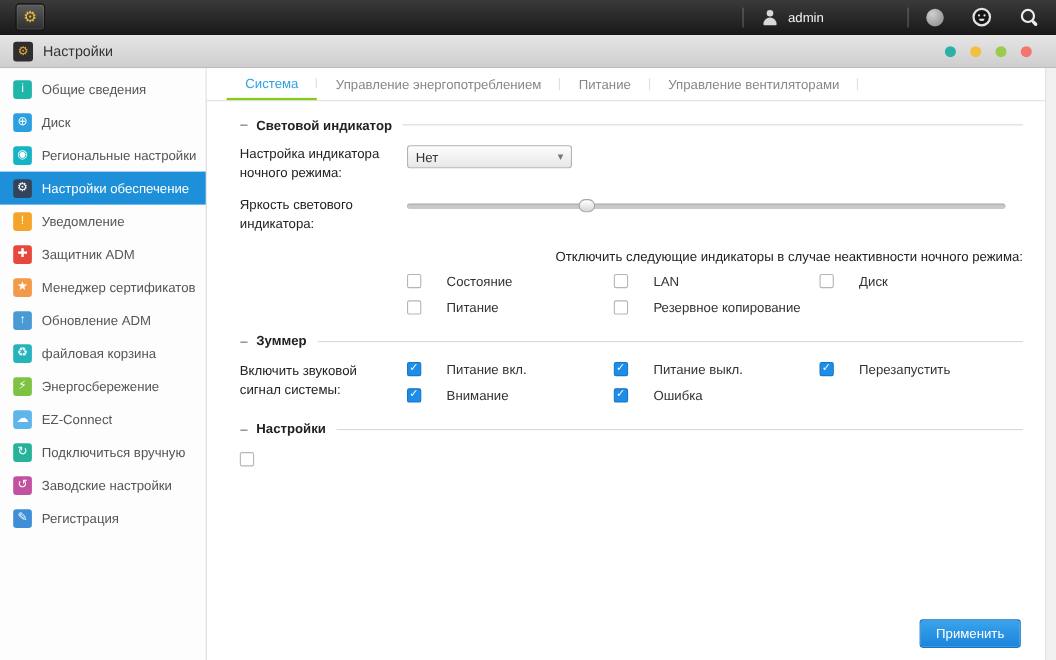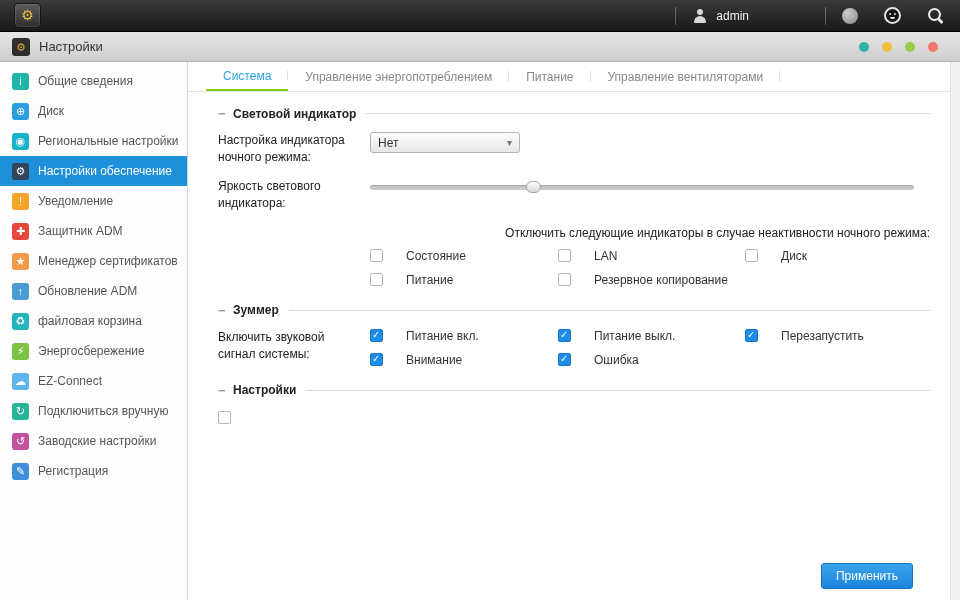--- a/index.html
+++ b/index.html
@@ -73,21 +73,21 @@
   .cb-grid { display: grid; grid-template-columns: 188px 187px 1fr; row-gap: 10px; margin-left: 152px; margin-top: 9px; }
   .cb-grid.inrow { margin-left: 0; margin-top: 0; flex: 1; }
   .cb { display: flex; align-items: center; gap: 23px; font-size: 12px; color: #333; cursor: default; }
   .box { width: 13px; height: 13px; border: 1px solid #b5b5b5; border-radius: 2px; background: #fff; flex: 0 0 13px; position: relative; }
   .box.checked { background: #1d8de8; border-color: #1877c6; }
   .ck { display: none; color: #fff; font-size: 10px; font-weight: bold; font-style: normal; position: absolute; top: -1px; left: 1px; }
   .box.checked .ck { display: block; }
 
   .settings-opts .cb { margin-top: 13px; }
 
-  .apply-btn { position: absolute; right: 47px; bottom: 11px; background: linear-gradient(#3aa4ec, #1b84dc); color: #fff; font-size: 12px; padding: 5px 14px; border-radius: 3px; border: 1px solid #1674c4; text-align: right; }
+  .apply-btn { position: absolute; right: 32px; bottom: 11px; background: linear-gradient(#3aa4ec, #1b84dc); color: #fff; font-size: 12px; padding: 5px 14px; border-radius: 3px; border: 1px solid #1674c4; text-align: right; }
 </style>
 </head>
 <body>
 
 <div class="screen">
 
   <div class="topbar">
     <div class="app-icon">⚙</div>
     <div class="topbar-right">
       <div class="tb-sep"></div>

